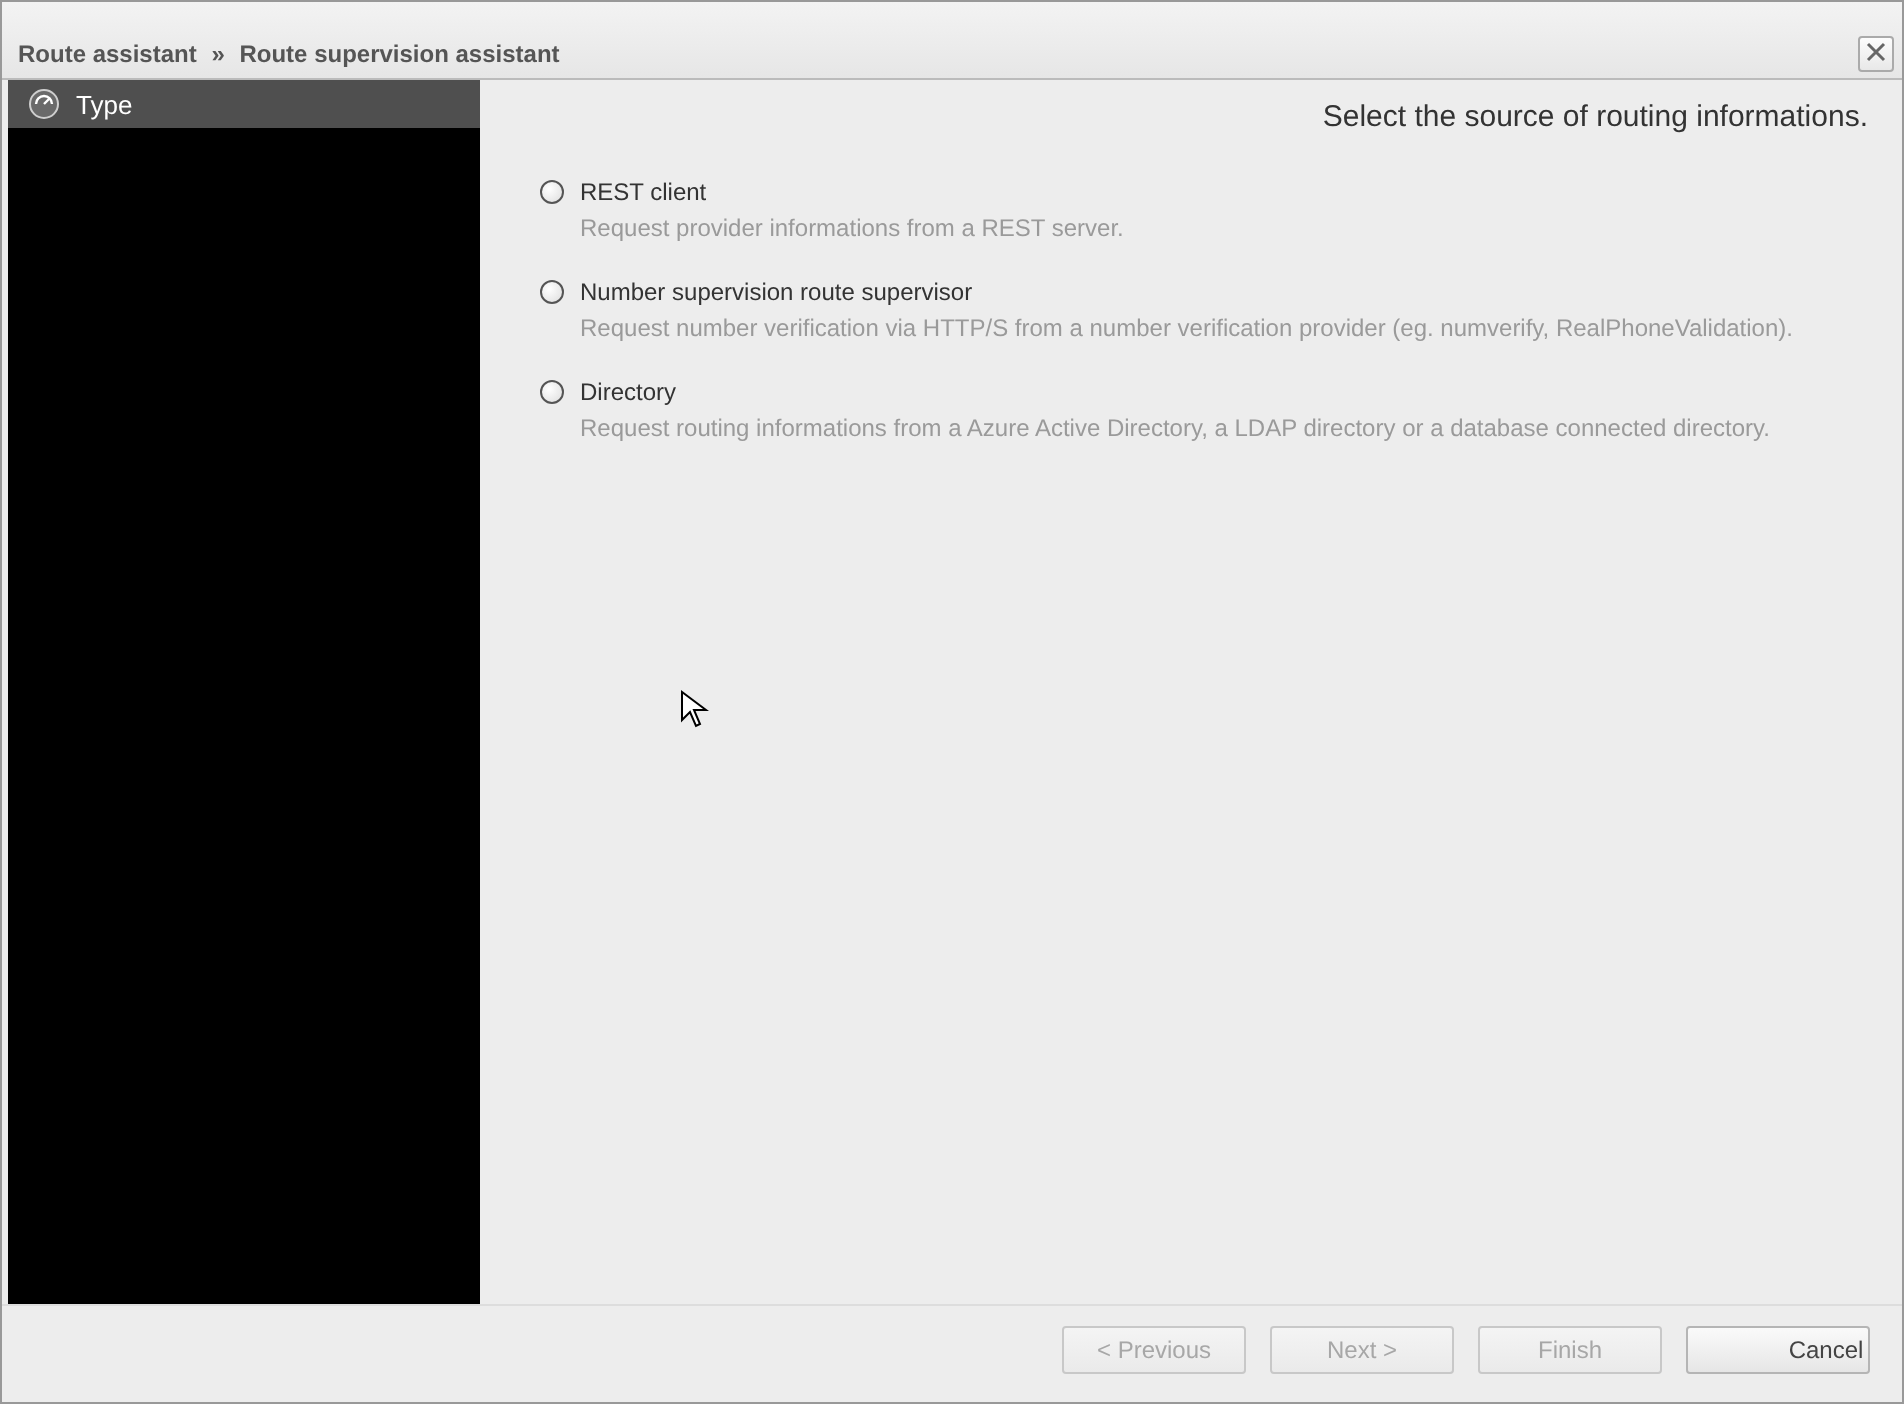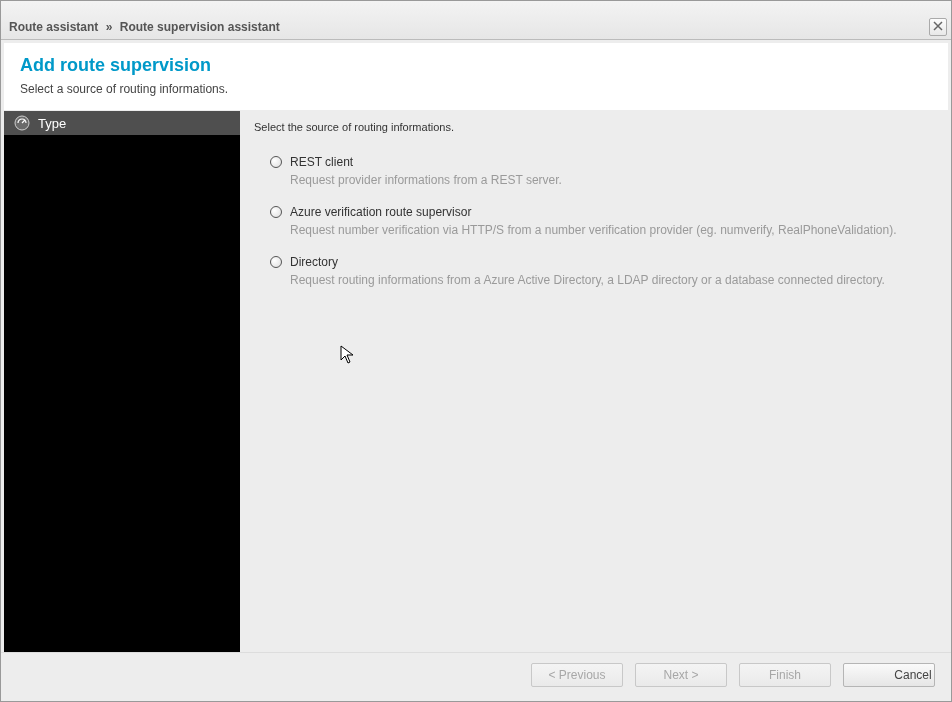--- a/index.html
+++ b/index.html
@@ -93,21 +93,22 @@
 
     .content {
       flex: 1;
       background: #ededed;
       padding: 10px 14px;
       position: relative;
     }
     .prompt {
       color: #333;
       margin-bottom: 16px;
-      font-size: 11px;
+      font-size: 15px;
+      text-align: right;
     }
     .option {
       padding: 6px 0 8px 16px;
       margin-bottom: 4px;
     }
     .option-top {
       display: flex;
       align-items: center;
       gap: 8px;
     }
@@ -181,24 +182,20 @@
     </div>
     <div class="close-btn">
       <span>
         <svg viewBox="0 0 10 10">
             <path d="M1 1 L9 9 M9 1 L1 9" stroke="#666" stroke-width="1.5" fill="none"></path>
           </svg>
       </span>
     </div>
   </div>
 
-  <div class="header-panel">
-    <div class="header-title">Add route supervision</div>
-    <div class="header-subtitle">Select a source of routing informations.</div>
-  </div>
 
   <div class="body">
 
     <div class="sidebar">
       <div class="step-row">
         <span class="step-icon">
           <svg viewBox="0 0 16 16">
             <circle cx="8" cy="8" r="7" fill="#6a6a6a" stroke="#cfcfcf" stroke-width="1"></circle>
             <path d="M4 8 A4 4 0 0 1 12 8" stroke="#fff" stroke-width="1.2" fill="none"></path>
             <line x1="8" y1="8" x2="11" y2="5" stroke="#fff" stroke-width="1.2"></line>
@@ -215,21 +212,21 @@
         <div class="option-top">
           <span class="radio"></span>
           <span class="option-label">REST client</span>
         </div>
         <div class="option-desc">Request provider informations from a REST server.</div>
       </div>
 
       <div class="option">
         <div class="option-top">
           <span class="radio"></span>
-          <span class="option-label">Azure verification route supervisor</span>
+          <span class="option-label">Number supervision route supervisor</span>
         </div>
         <div class="option-desc">Request number verification via HTTP/S from a number verification provider (eg. numverify, RealPhoneValidation).</div>
       </div>
 
       <div class="option">
         <div class="option-top">
           <span class="radio"></span>
           <span class="option-label">Directory</span>
         </div>
         <div class="option-desc">Request routing informations from a Azure Active Directory, a LDAP directory or a database connected directory.</div>

